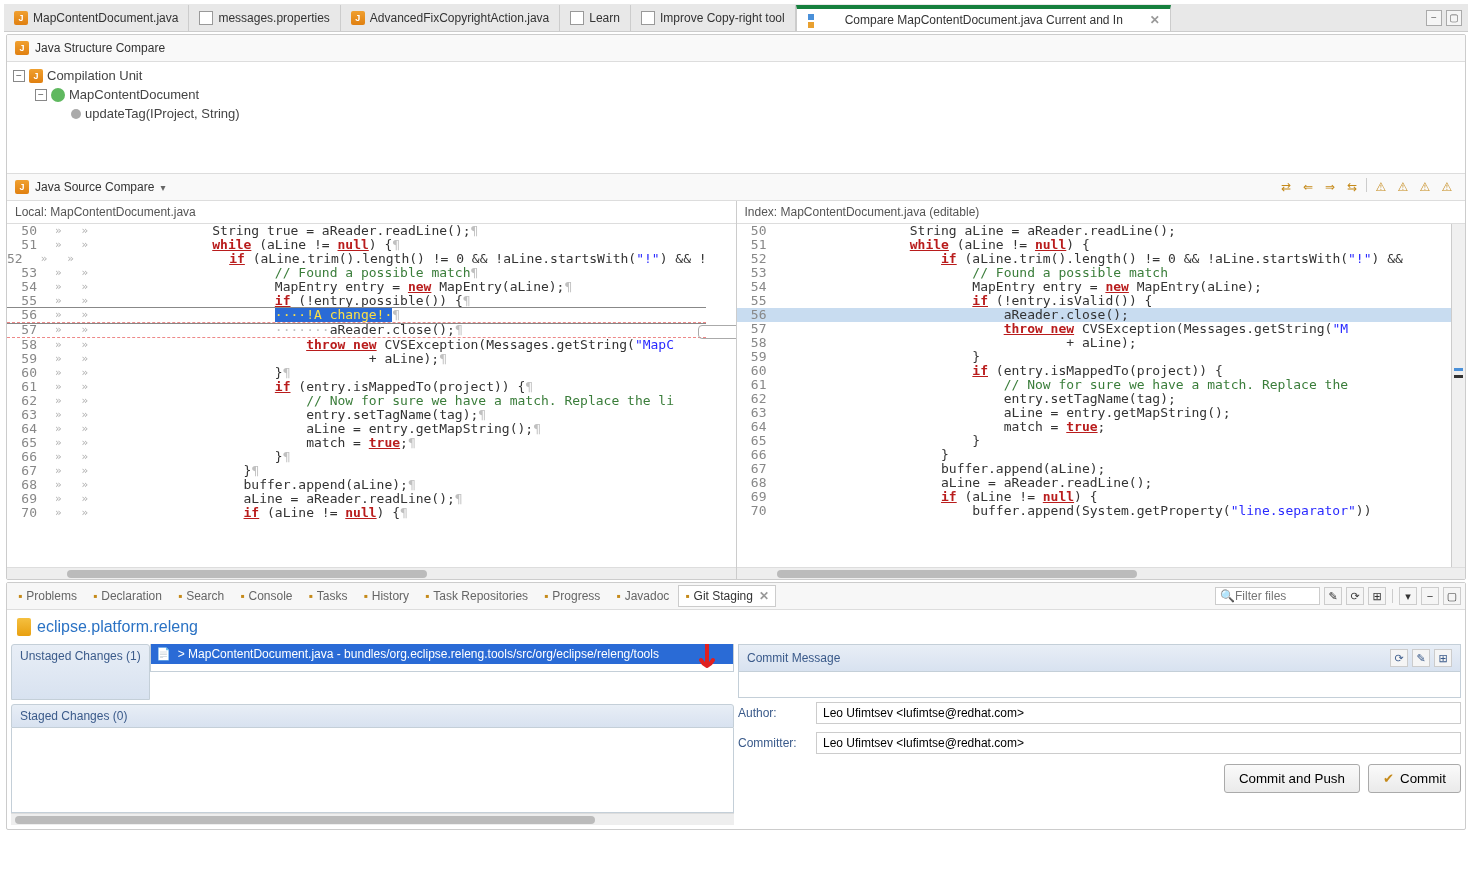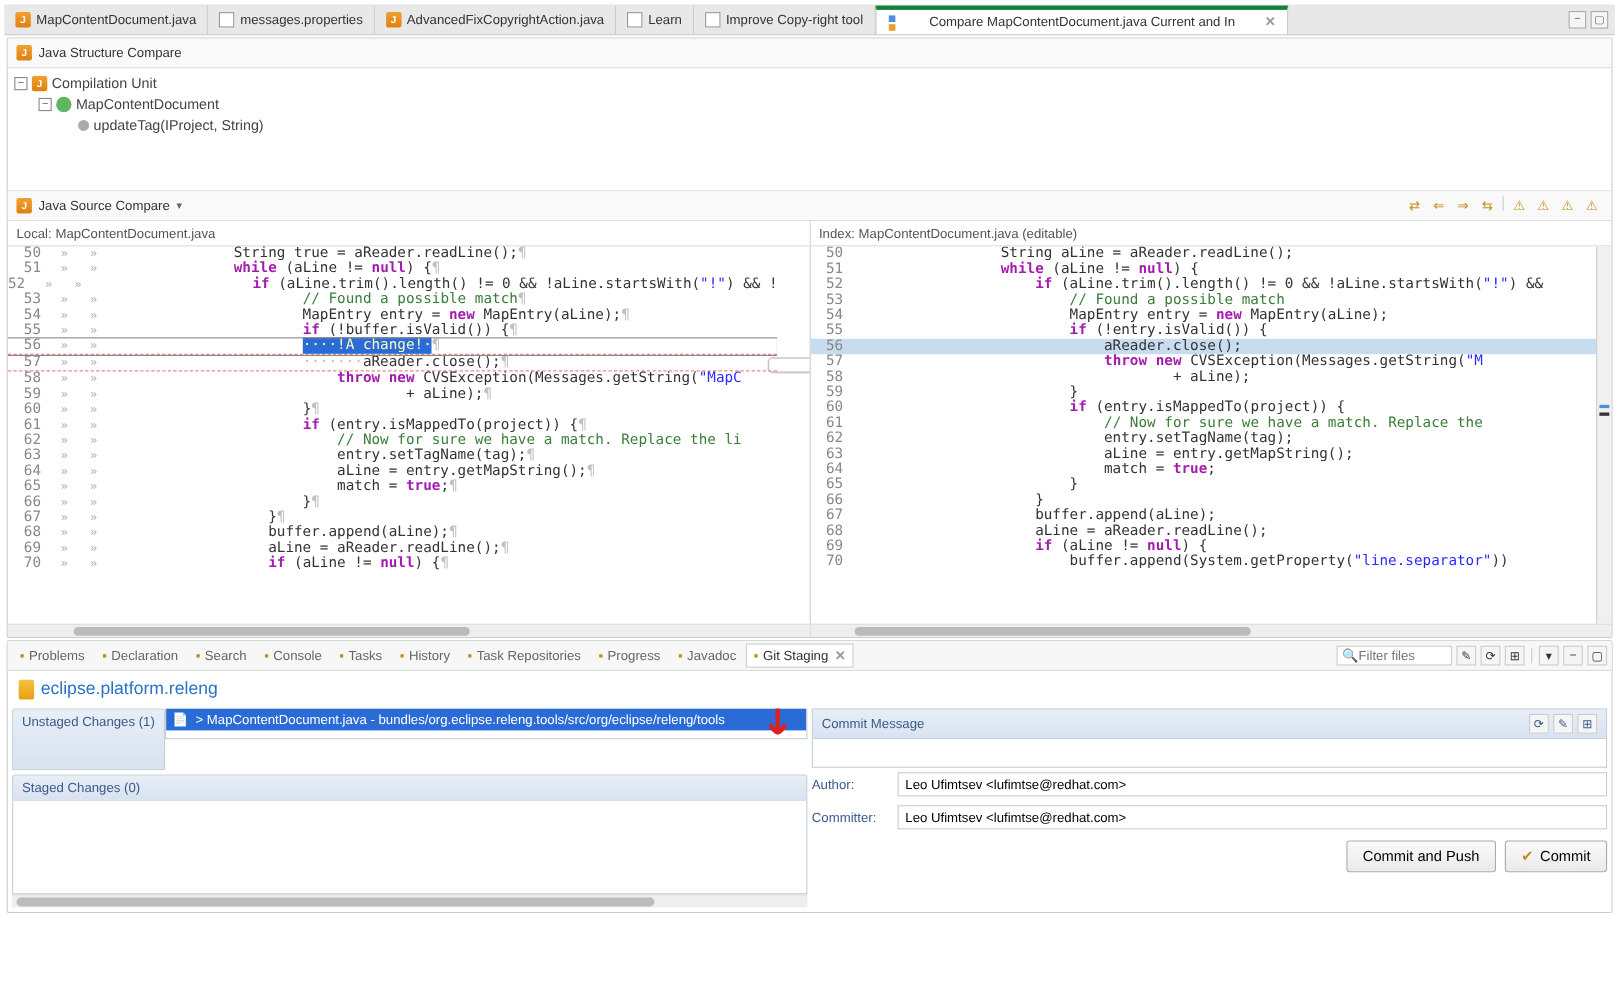--- a/index.html
+++ b/index.html
@@ -72,26 +72,26 @@
 
 .compare-panes { display:flex; flex:1; overflow:hidden;}
 .pane { flex:1; display:flex; flex-direction:column; border-right:1px solid #ccc; overflow:hidden;}
 .pane:last-child{border-right:none;}
 .pane-title { padding:4px 8px; background:#fff; border-bottom:1px solid #ddd; color:#555;}
 .code-box { flex:1; overflow:auto; font-family:"Consolas","Monaco",monospace; font-size:13px; line-height:14px; position:relative;}
 .code-row { display:flex; white-space:pre;gap:12px;}
 .ln { width:36px; text-align:right; color:#888; padding-right:6px; user-select:none;}
 .marks { width:20px; color:#b0b0b0; font-size:11px;}
 .code { flex:1;}
-.kw { color:#a21caf; font-weight:bold;}
+.kw { color:#b91c1c; font-weight:bold;text-decoration:underline;}
 .cm { color:#3a7d3a;}
 .str { color:#2a2aff;}
 .ws { color:#c0c0c0;}
 .hl-change { background:#c8dcf0;}
-.hl-sel { background:#2a6bd6;color:#fef9c3;}
+.hl-sel { background:#2a6bd6;color:#fde047;}
 .del-line { border-bottom:1px dashed #e88;}
 .box56 { outline:1px solid #888;}
 .pane-gutter{width:30px;position:relative;}
 .linker{position:absolute;left:-8px;right:-8px;top:101px;height:14px;border:1px solid #aaa;border-radius:4px; pointer-events:none;}
 .right-ov{width:14px;background:#f0f0f0;border-left:1px solid #ccc;position:relative;}
 .right-ov .mark{position:absolute;left:2px;right:2px;height:3px;}
 .scroll-h{height:12px;background:#eee;border-top:1px solid #ddd;position:relative;}
 .scroll-h .thumb{position:absolute;top:2px;height:8px;background:#bbb;border-radius:4px;}
 
 .bottom-area { margin:2px; border:1px solid #ccc; border-radius:2px; height:248px; display:flex; flex-direction:column;}
@@ -203,21 +203,21 @@
 
     <div class="pane">
       <div class="pane-title">Local: MapContentDocument.java</div>
       <div style="display:flex;flex:1;overflow:hidden;">
         <div class="code-box" id="left-code">
             <div class="code-row "><span class="ln">50</span><span class="marks">»   »</span><span class="code"><span>                </span><span>String</span><span> true </span><span>= aReader.readLine();</span><span class="ws">¶</span></span></div>
             <div class="code-row "><span class="ln">51</span><span class="marks">»   »</span><span class="code"><span>                </span><span class="kw">while</span><span> (aLine </span><span>!= </span><span class="kw">null</span><span>) {</span><span class="ws">¶</span></span></div>
             <div class="code-row "><span class="ln">52</span><span class="marks">»   »</span><span class="code"><span>                    </span><span class="kw">if</span><span> (aLine.trim().length() != 0 &amp;&amp; !aLine.startsWith(</span><span class="str">"!"</span><span>) &amp;&amp; !aL</span></span></div>
             <div class="code-row "><span class="ln">53</span><span class="marks">»   »</span><span class="code"><span>                        </span><span class="cm">// Found a possible match</span><span class="ws">¶</span></span></div>
             <div class="code-row "><span class="ln">54</span><span class="marks">»   »</span><span class="code"><span>                        MapEntry entry = </span><span class="kw">new</span><span> MapEntry(aLine);</span><span class="ws">¶</span></span></div>
-            <div class="code-row "><span class="ln">55</span><span class="marks">»   »</span><span class="code"><span>                        </span><span class="kw">if</span><span> (!buffer.isValid()) </span><span>{</span><span class="ws">¶</span></span></div>
+            <div class="code-row "><span class="ln">55</span><span class="marks">»   »</span><span class="code"><span>                        </span><span class="kw">if</span><span> (!entry.possible()) </span><span>{</span><span class="ws">¶</span></span></div>
             <div class="code-row del-line box56"><span class="ln">56</span><span class="marks">»   »</span><span class="code"><span>                        </span><span class="hl-sel">····!A change!·</span><span class="ws">¶</span></span></div>
             <div class="code-row del-line"><span class="ln">57</span><span class="marks">»   »</span><span class="code"><span>                        </span><span class="ws">·······</span><span>aReader.close();</span><span class="ws">¶</span></span></div>
             <div class="code-row "><span class="ln">58</span><span class="marks">»   »</span><span class="code"><span>                            </span><span class="kw">throw new</span><span> CVSException(Messages.getString(</span><span class="str">"MapC</span></span></div>
             <div class="code-row "><span class="ln">59</span><span class="marks">»   »</span><span class="code"><span>                                    + aLine);</span><span class="ws">¶</span></span></div>
             <div class="code-row "><span class="ln">60</span><span class="marks">»   »</span><span class="code"><span>                        </span><span>}</span><span class="ws">¶</span></span></div>
             <div class="code-row "><span class="ln">61</span><span class="marks">»   »</span><span class="code"><span>                        </span><span class="kw">if</span><span> (entry.isMappedTo(project)) {</span><span class="ws">¶</span></span></div>
             <div class="code-row "><span class="ln">62</span><span class="marks">»   »</span><span class="code"><span>                            </span><span class="cm">// Now for sure we have a match. Replace the li</span></span></div>
             <div class="code-row "><span class="ln">63</span><span class="marks">»   »</span><span class="code"><span>                            entry.setTagName(tag);</span><span class="ws">¶</span></span></div>
             <div class="code-row "><span class="ln">64</span><span class="marks">»   »</span><span class="code"><span>                            aLine = entry.getMapString();</span><span class="ws">¶</span></span></div>
             <div class="code-row "><span class="ln">65</span><span class="marks">»   »</span><span class="code"><span>                            match = </span><span class="kw">true</span><span>;</span><span class="ws">¶</span></span></div>

